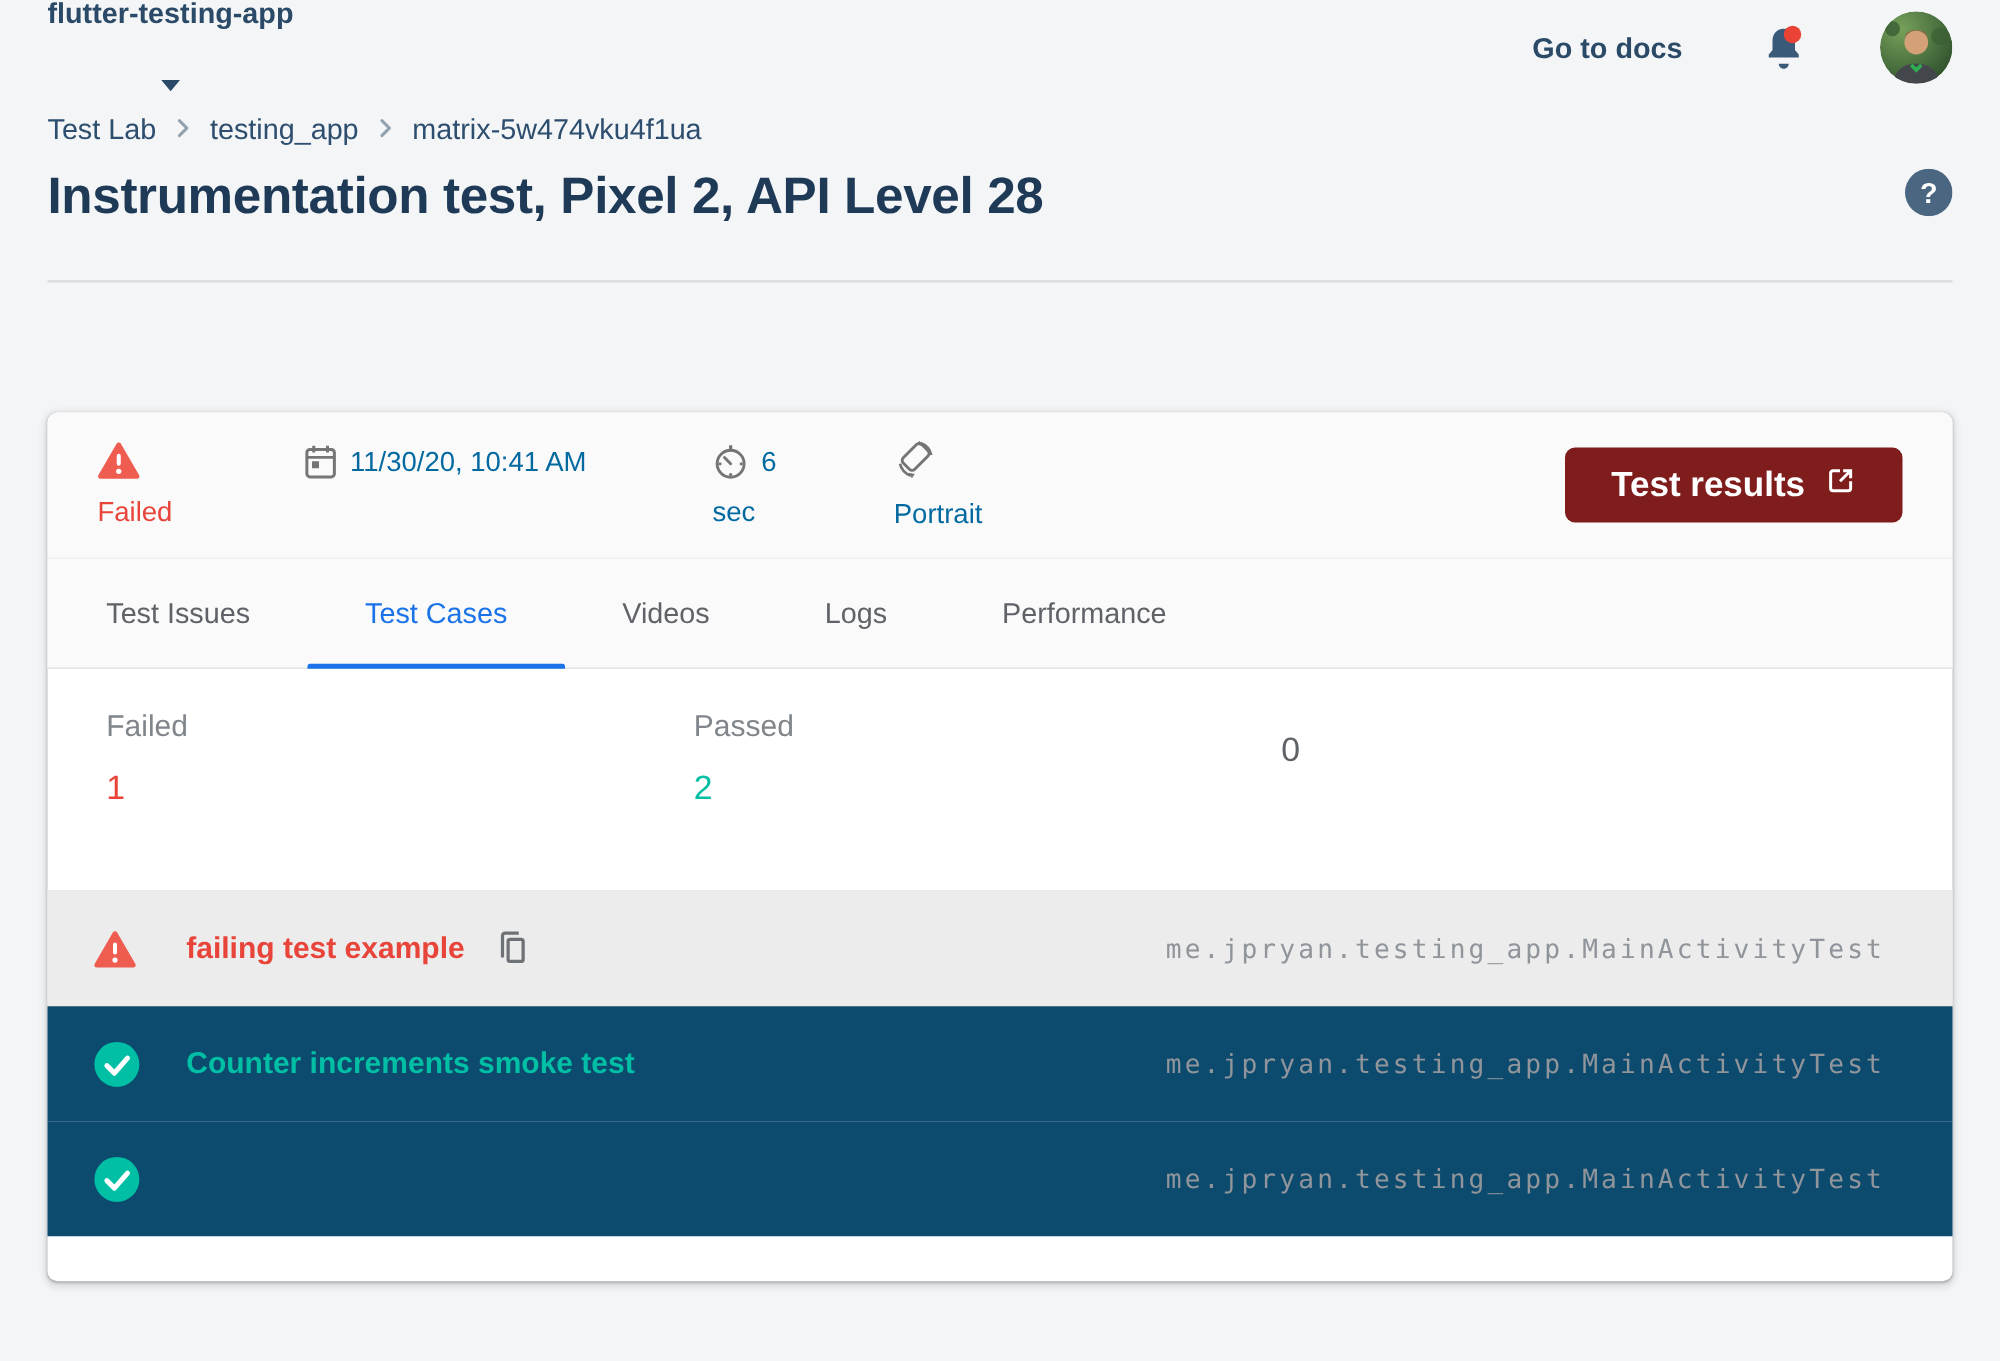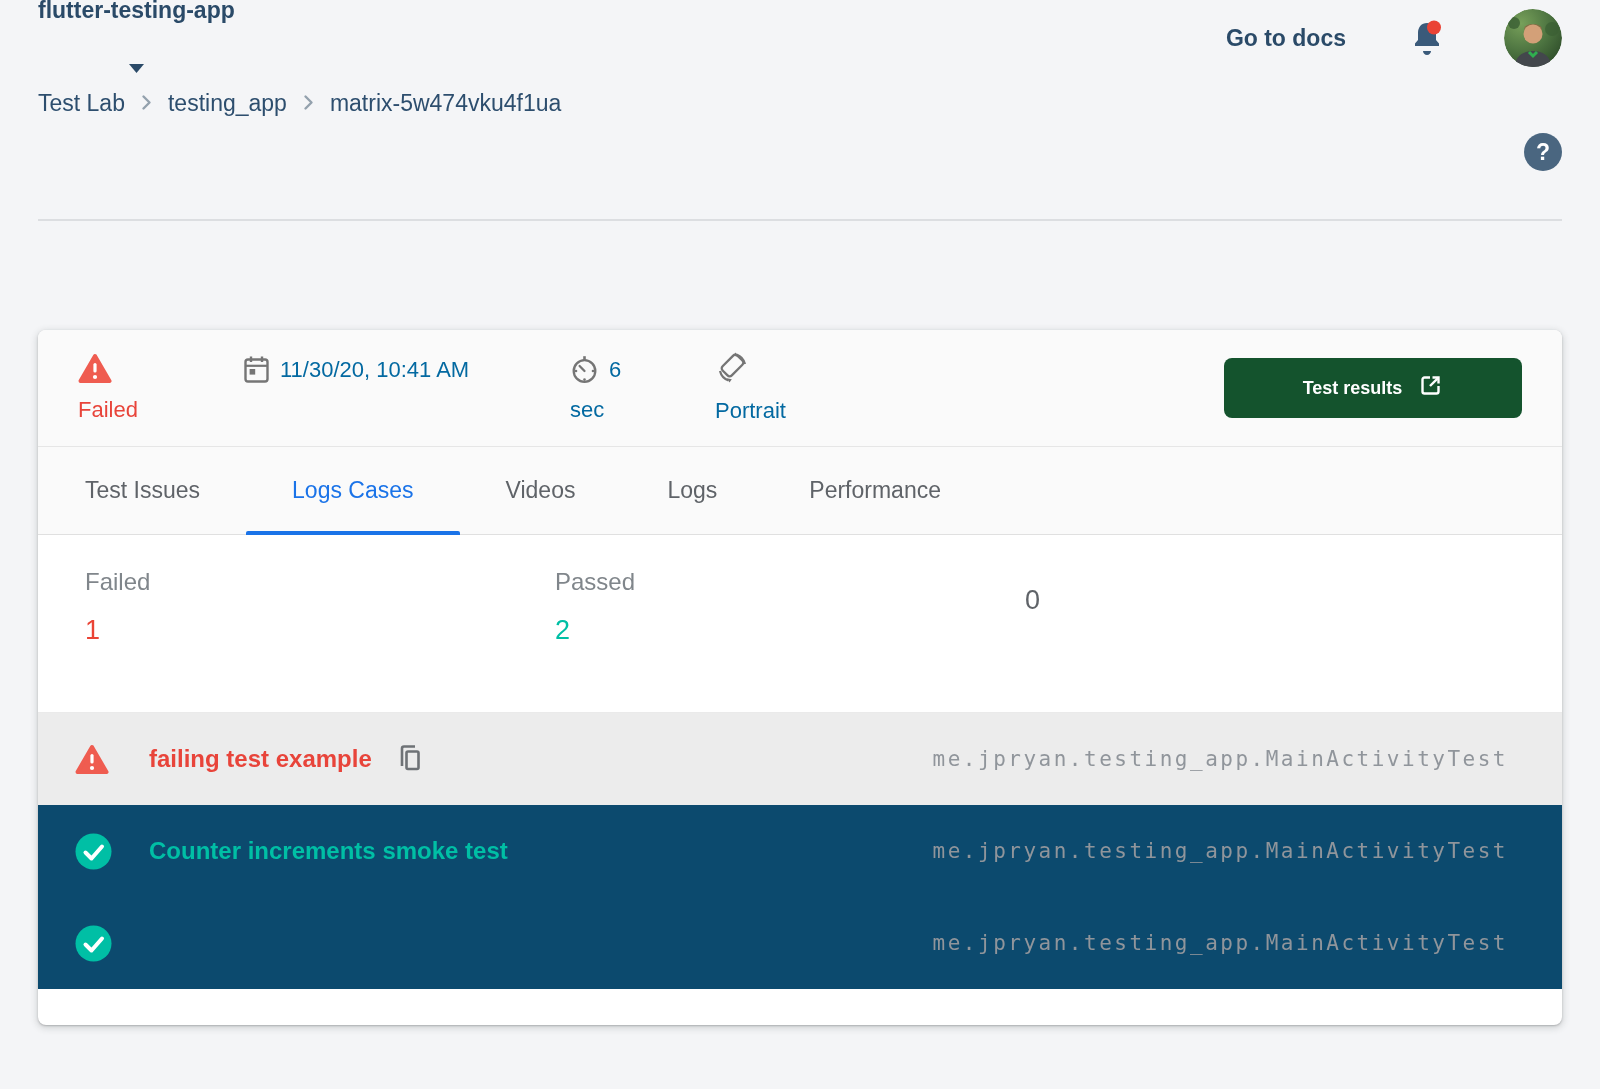--- a/index.html
+++ b/index.html
@@ -37,23 +37,23 @@
     border-bottom:1px solid #e6e6e6; border-radius:8px 8px 0 0;
   }
   .metric { padding-top:20px; font-size:22px; line-height:40px; color:#0369a1; }
   .metric svg { vertical-align:-7px; margin-right:10px; }
   .m-status { width:86px; color:#e8443a; }
   .m-date   { width:230px; margin-left:79px; }
   .m-duration { width:78px; margin-left:97px; }
   .m-orient { width:100px; margin-left:67px; }
   .m-locale { width:260px; margin-left:80px; }
   .results-btn {
-    margin-left:auto; align-self:center; width:298px; height:60px;
-    background:#14532d; color:#fff; border:none; border-radius:8px;
-    font-family:"Liberation Sans",sans-serif; font-size:18px; font-weight:bold;
+    margin-left:auto; align-self:center; width:270px; height:60px;
+    background:#7f1d1d; color:#fff; border:none; border-radius:8px;
+    font-family:"Liberation Sans",sans-serif; font-size:28px; font-weight:bold;
     display:flex; align-items:center; justify-content:center; gap:16px; cursor:pointer;
   }
   
   .tabs { display:flex; height:88px; background:#fafafa; border-bottom:1px solid #e0e0e0; padding-left:1px; }
   .tab {
     padding:0 46px; display:flex; align-items:center; font-size:23px; font-weight:500;
     color:#5f6368; cursor:pointer; position:relative;
   }
   .tab.active { color:#1a73e8; }
   .tab.active::after {
@@ -133,20 +133,21 @@
   <span class="crumb">testing_app</span>
   <span>
     <svg width="11" height="17" viewBox="0 0 11 17">
         <polyline points="2.5,2.5 8.5,8.5 2.5,14.5" fill="none" stroke="#93a1ad" stroke-width="2.4" stroke-linecap="round" stroke-linejoin="round"></polyline>
       </svg>
   </span>
   <span class="crumb">matrix-5w474vku4f1ua</span>
 </div>
 
 <div class="title-row">
+  <h1>Instrumentation test, Pixel 2, API Level 28</h1>
   <span class="help-btn">
     <svg width="38" height="38" viewBox="0 0 38 38">
       <circle cx="19" cy="19" r="19" fill="#4a6680"></circle>
       <text x="19" y="27" text-anchor="middle" font-family="Liberation Sans, sans-serif" font-size="23" font-weight="bold" fill="#fff">?</text>
     </svg>
   </span>
 </div>
 <div class="page-divider"></div>
 
 <div class="card">
@@ -194,21 +195,21 @@
       <span><svg width="25" height="25" viewBox="0 0 25 25">
         <path d="M12 4.5H6.5A2 2 0 0 0 4.5 6.5v12a2 2 0 0 0 2 2h12a2 2 0 0 0 2-2V13" fill="none" stroke="#fff" stroke-width="2.4"></path>
         <polyline points="14.5,4.5 20.5,4.5 20.5,10.5" fill="none" stroke="#fff" stroke-width="2.4"></polyline>
         <line x1="20.2" y1="4.8" x2="12" y2="13" stroke="#fff" stroke-width="2.4"></line>
       </svg></span>
     </button>
   </div>
 
   <div class="tabs">
     <div class="tab">Test Issues</div>
-    <div class="tab active">Logs Cases</div>
+    <div class="tab active">Test Cases</div>
     <div class="tab">Videos</div>
     <div class="tab">Logs</div>
     <div class="tab">Performance</div>
   </div>
 
   <div class="stats">
     <div class="stat">
       <div class="stat-label">Failed</div>
       <div class="stat-value v-failed">1</div>
     </div>

